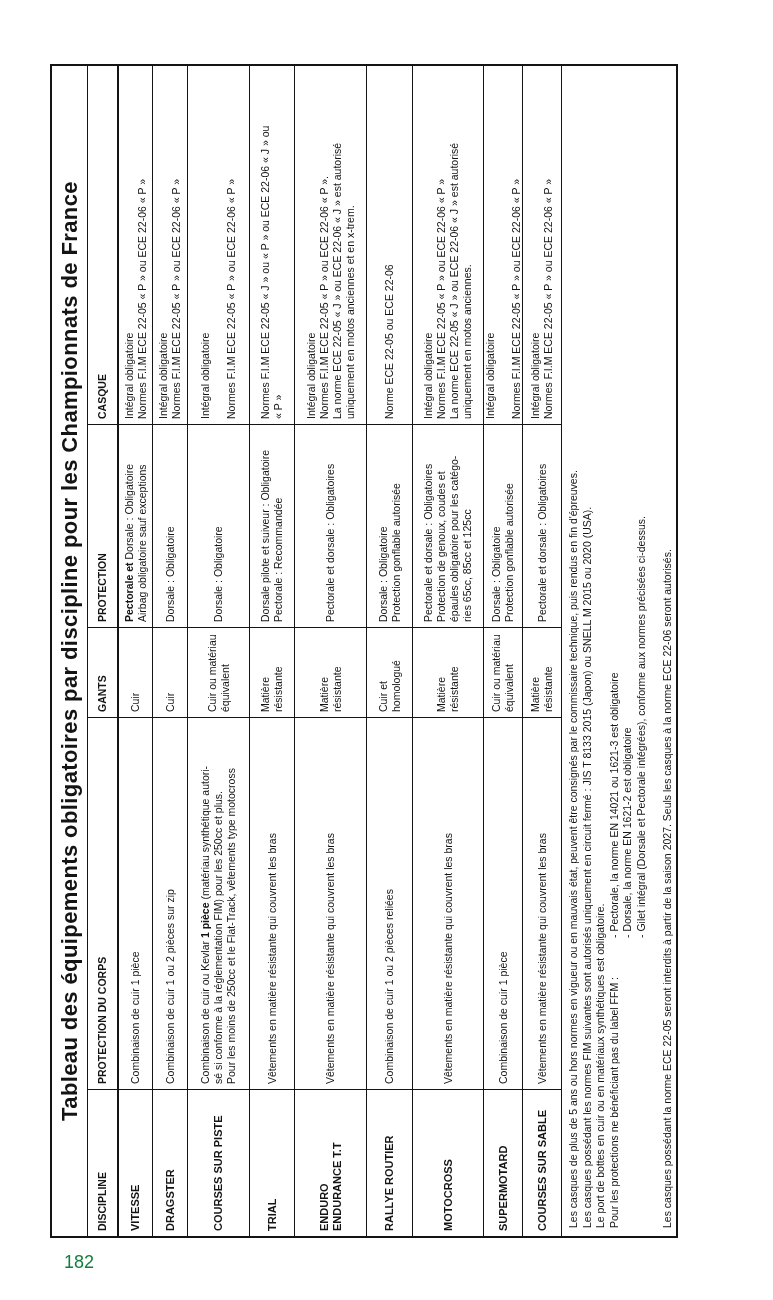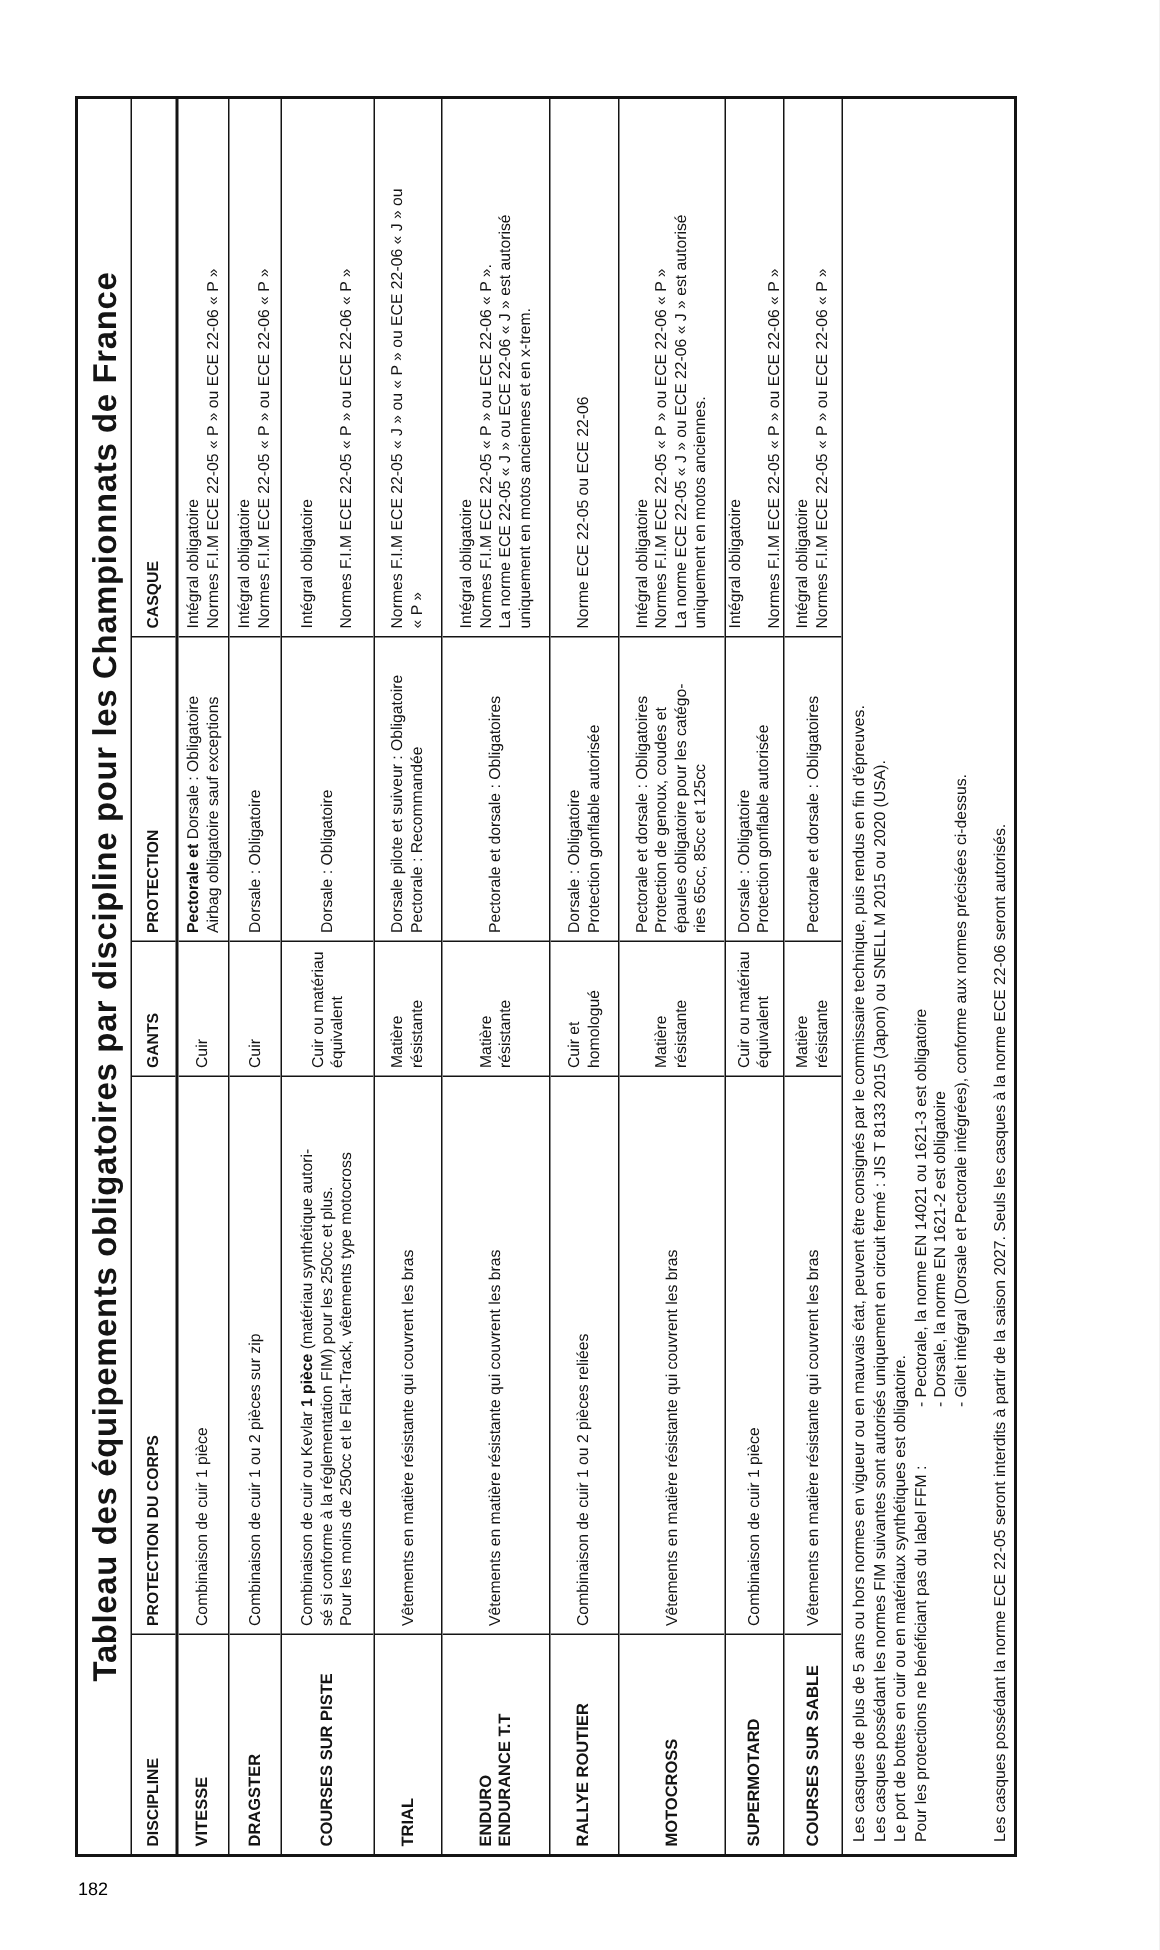--- a/index.html
+++ b/index.html
@@ -58,22 +58,22 @@
   .footer{
     flex:1 1 auto;
     padding:5px 8px 4px 8px;
     font-size:10.5px;line-height:13.5px;
     overflow:hidden;
   }
   .f-line{display:flex;}
   .f-left{flex:0 0 290px;}
   .f-gap{height:13px;}
   .pagenum{
-    position:absolute;left:52px;top:1252px;
-    font-size:12px;color:#000000;
+    position:absolute;left:64px;top:1252px;
+    font-size:18px;color:#15803d;
   }
 </style>
 </head>
 <body>
 
 <div class="page">
   <div class="rot">
     <div class="tbl">
       <div class="title-row">Tableau des équipements obligatoires par discipline pour les Championnats de France</div>
       <div class="head-row">

